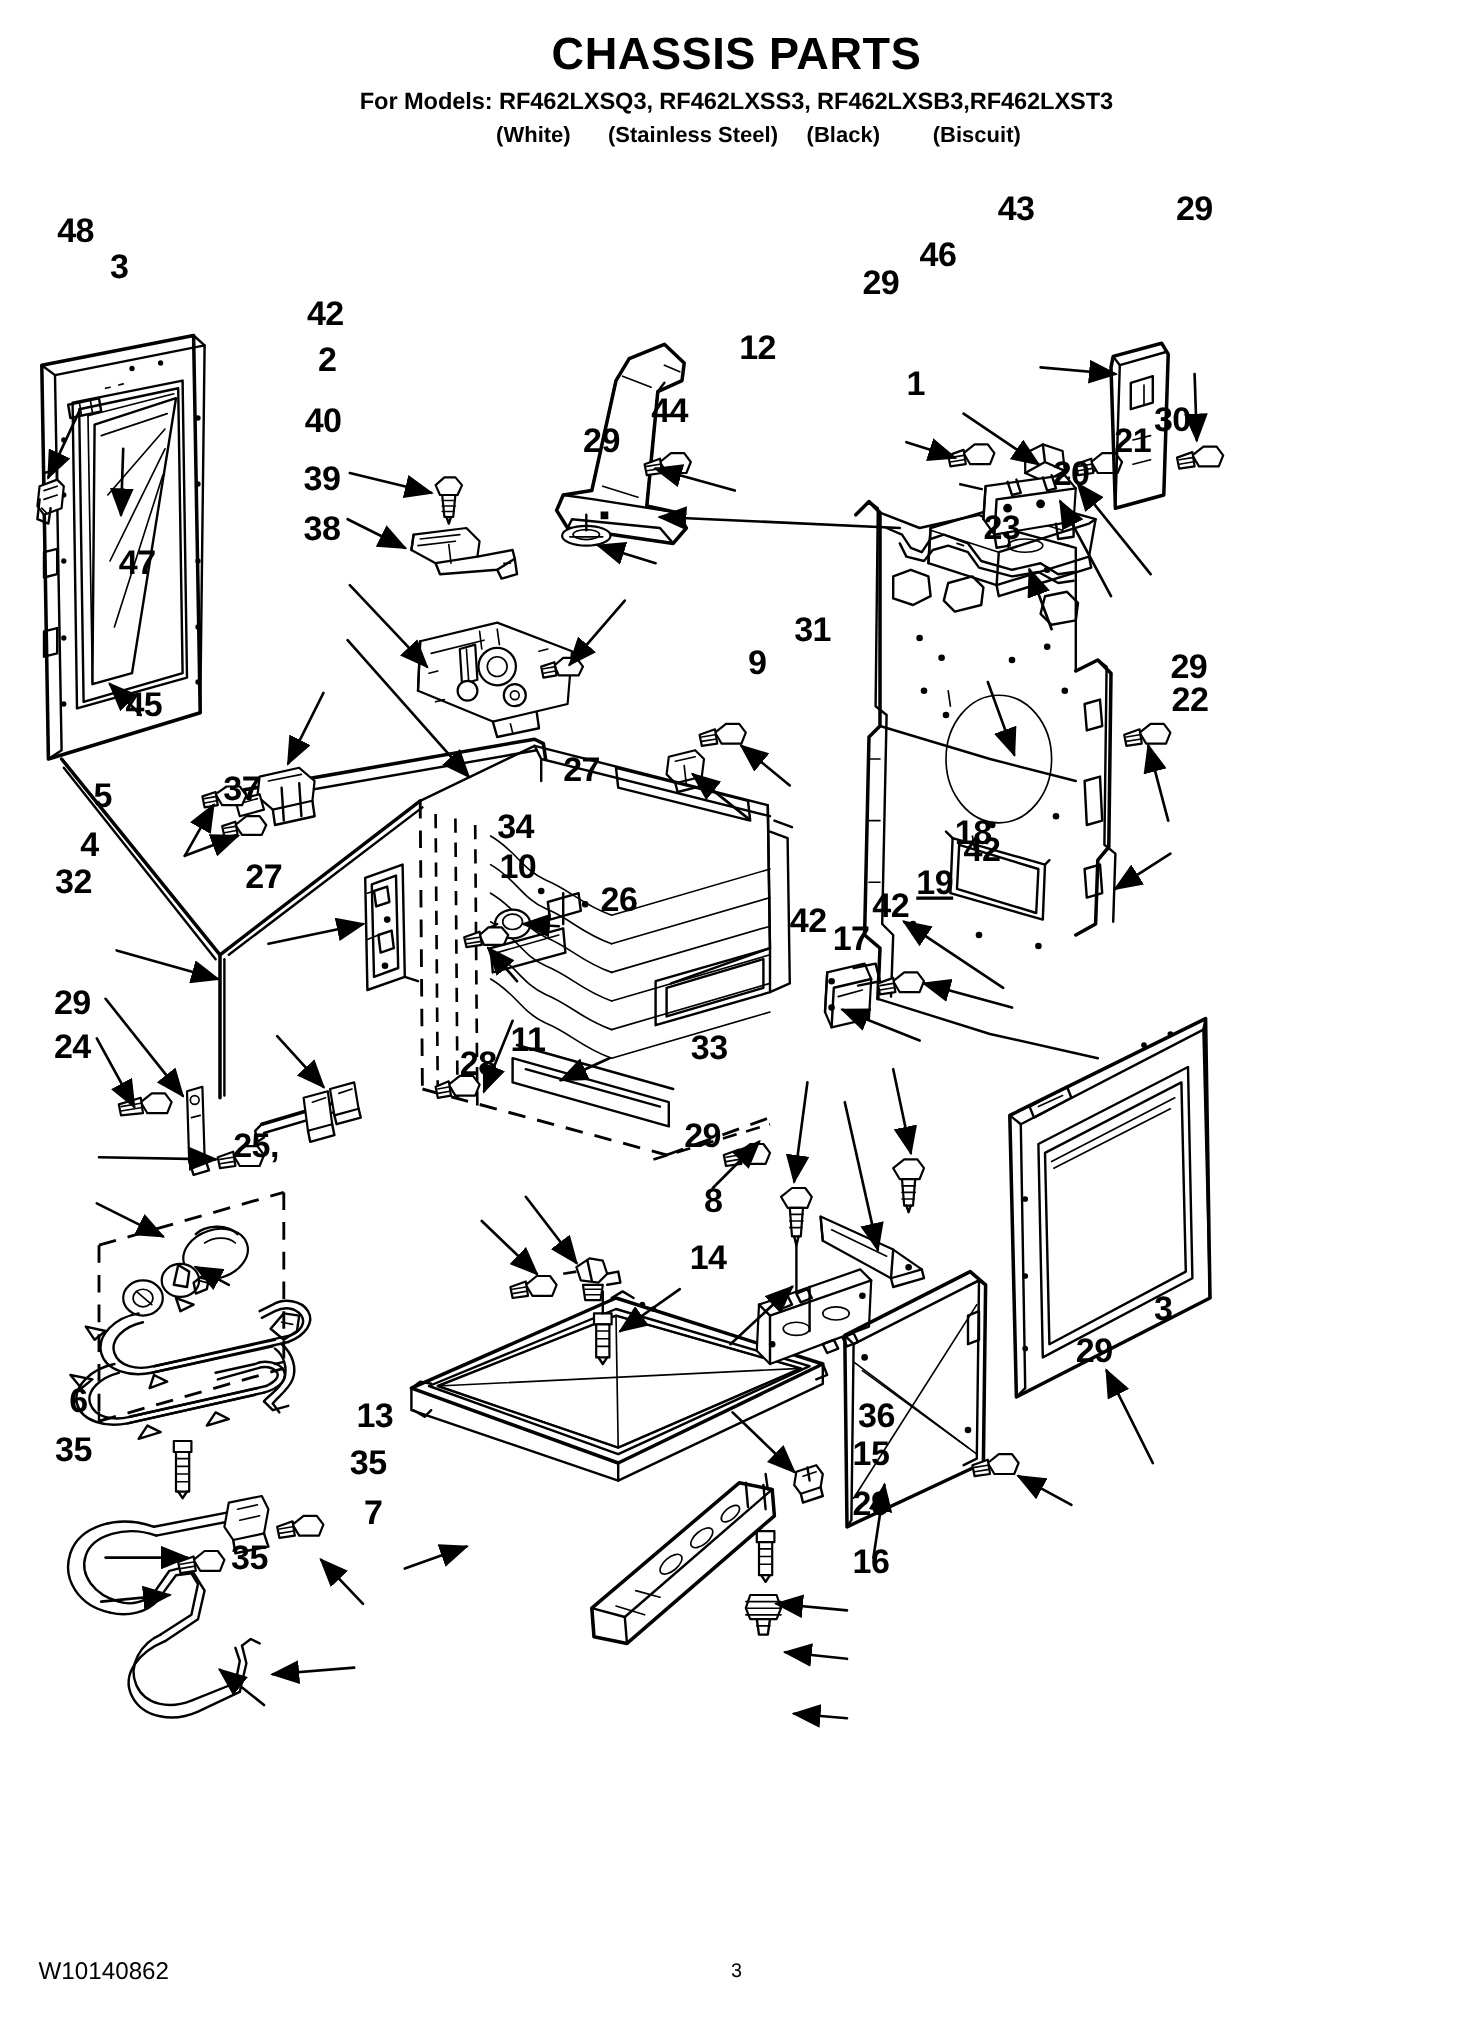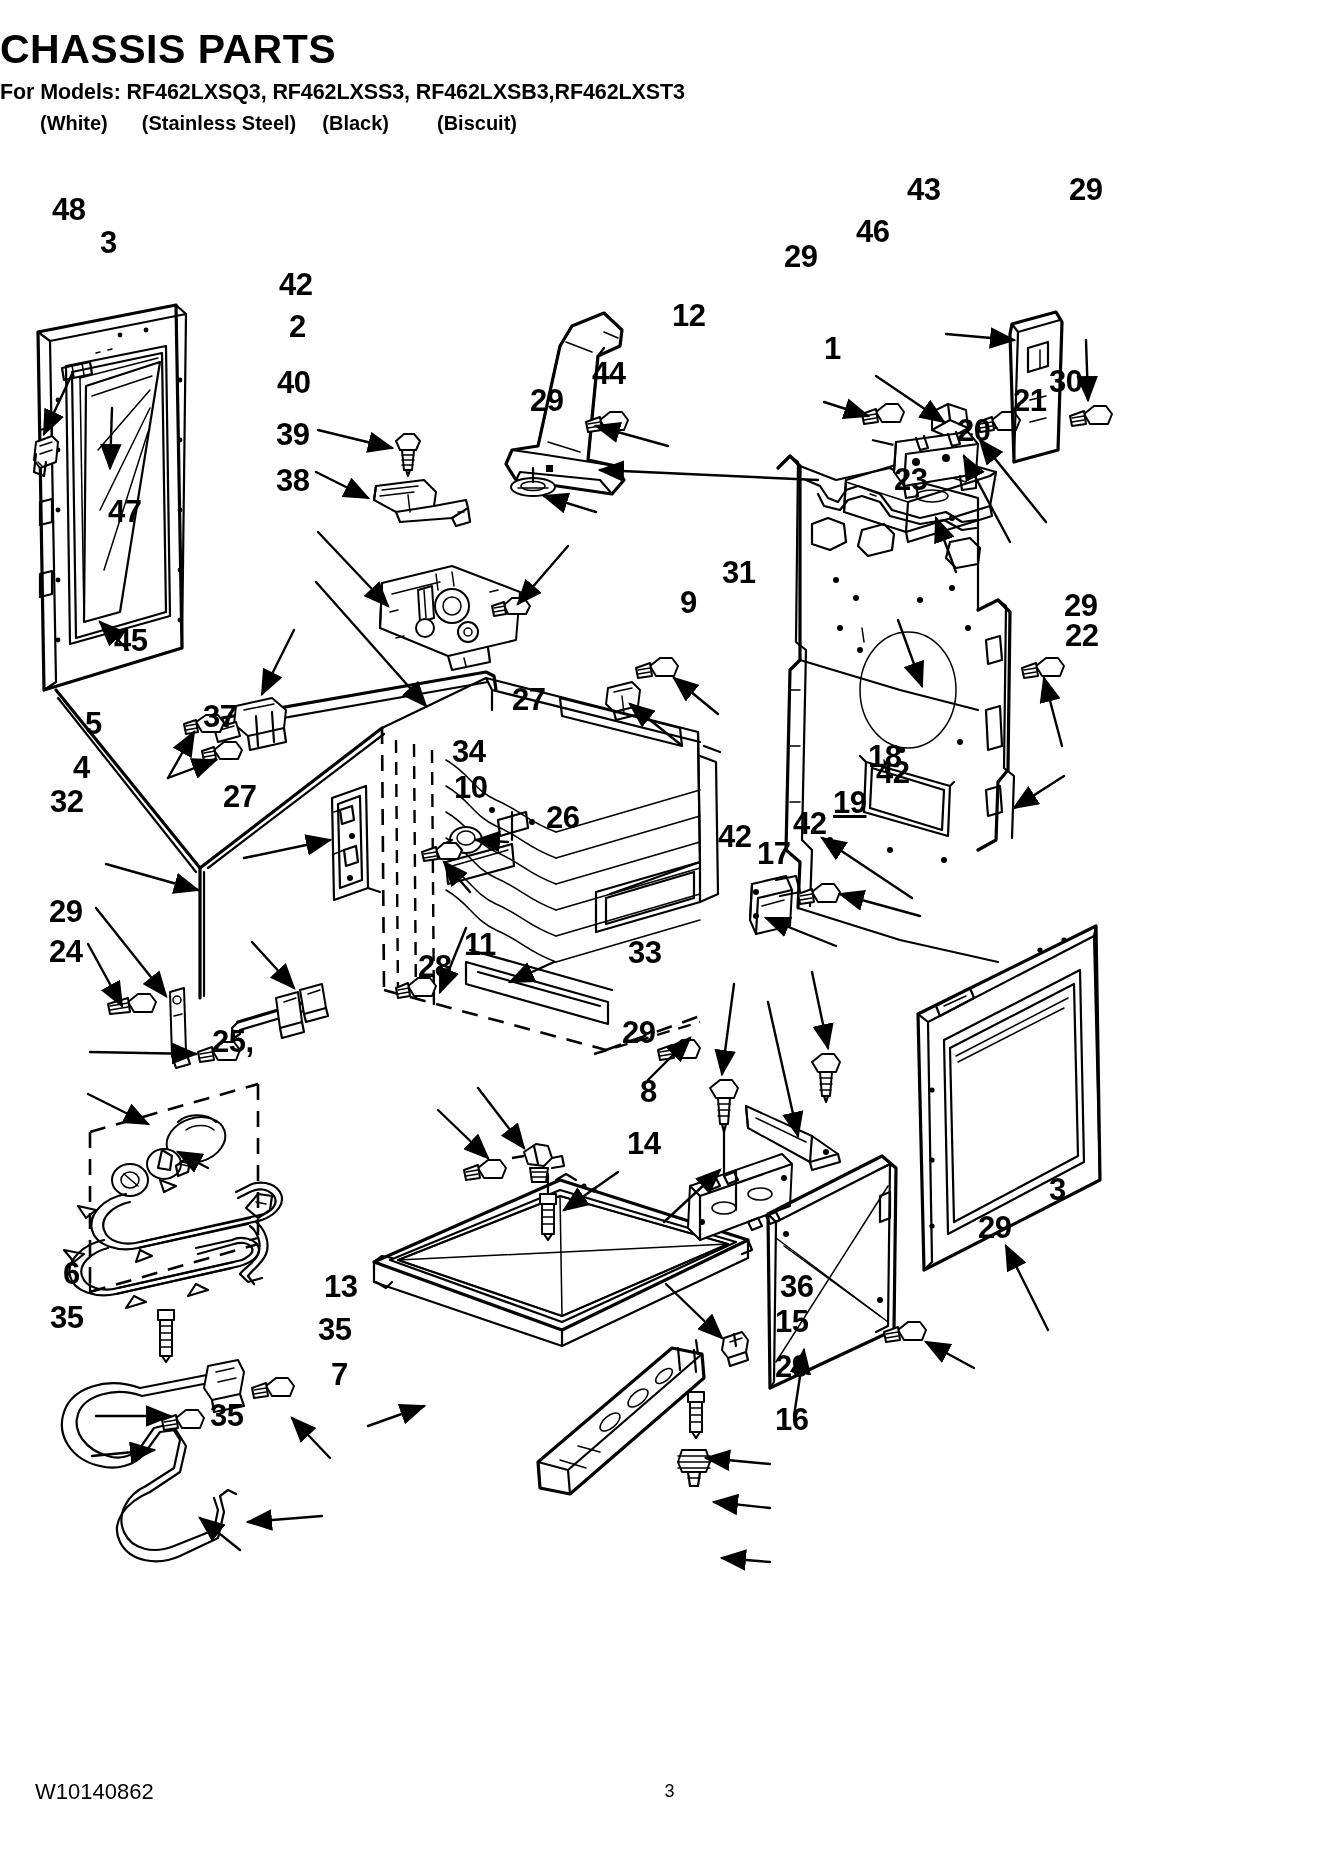--- a/index.html
+++ b/index.html
@@ -13,21 +13,21 @@
     position:relative;
     width:1339px;
     height:1849px;
     overflow:hidden;
     background:#ffffff;
   }
 
   
   #header{
     position:absolute; left:0; top:0; width:1339px;
-    text-align:left;
+    text-align:center;
   }
   #doc-title{
     font-size:41px;
     font-weight:bold;
     letter-spacing:0.5px;
     margin-top:28px;
     line-height:1.05;
   }
   #models-line{
     font-size:21.5px;
@@ -812,21 +812,21 @@
       <div class="cal" style="left: 277px; top: 367px;">40</div>
       <div class="cal" style="left: 276px; top: 419px;">39</div>
       <div class="cal" style="left: 276px; top: 465px;">38</div>
       <div class="cal" style="left: 108px; top: 496px;">47</div>
       <div class="cal" style="left: 114px; top: 625px;">45</div>
       <div class="cal" style="left: 672px; top: 300px;">12</div>
       <div class="cal" style="left: 824px; top: 333px;">1</div>
       <div class="cal" style="left: 592px; top: 358px;">44</div>
       <div class="cal" style="left: 530px; top: 385px;">29</div>
       <div class="cal" style="left: 784px; top: 241px;">29</div>
-      <div class="cal" style="left: 856px; top: 216px;">46</div>
+      <div class="cal" style="left: 836px; top: 216px;">46</div>
       <div class="cal" style="left: 907px; top: 174px;">43</div>
       <div class="cal" style="left: 1069px; top: 174px;">29</div>
       <div class="cal" style="left: 1049px; top: 366px;">30</div>
       <div class="cal" style="left: 1013px; top: 385px;">21</div>
       <div class="cal" style="left: 957px; top: 415px;">20</div>
       <div class="cal" style="left: 894px; top: 464px;">23</div>
       <div class="cal" style="left: 1064px; top: 590px;">29</div>
       <div class="cal" style="left: 1065px; top: 620px;">22</div>
       <div class="cal" style="left: 722px; top: 557px;">31</div>
       <div class="cal" style="left: 680px; top: 587px;">9</div>

